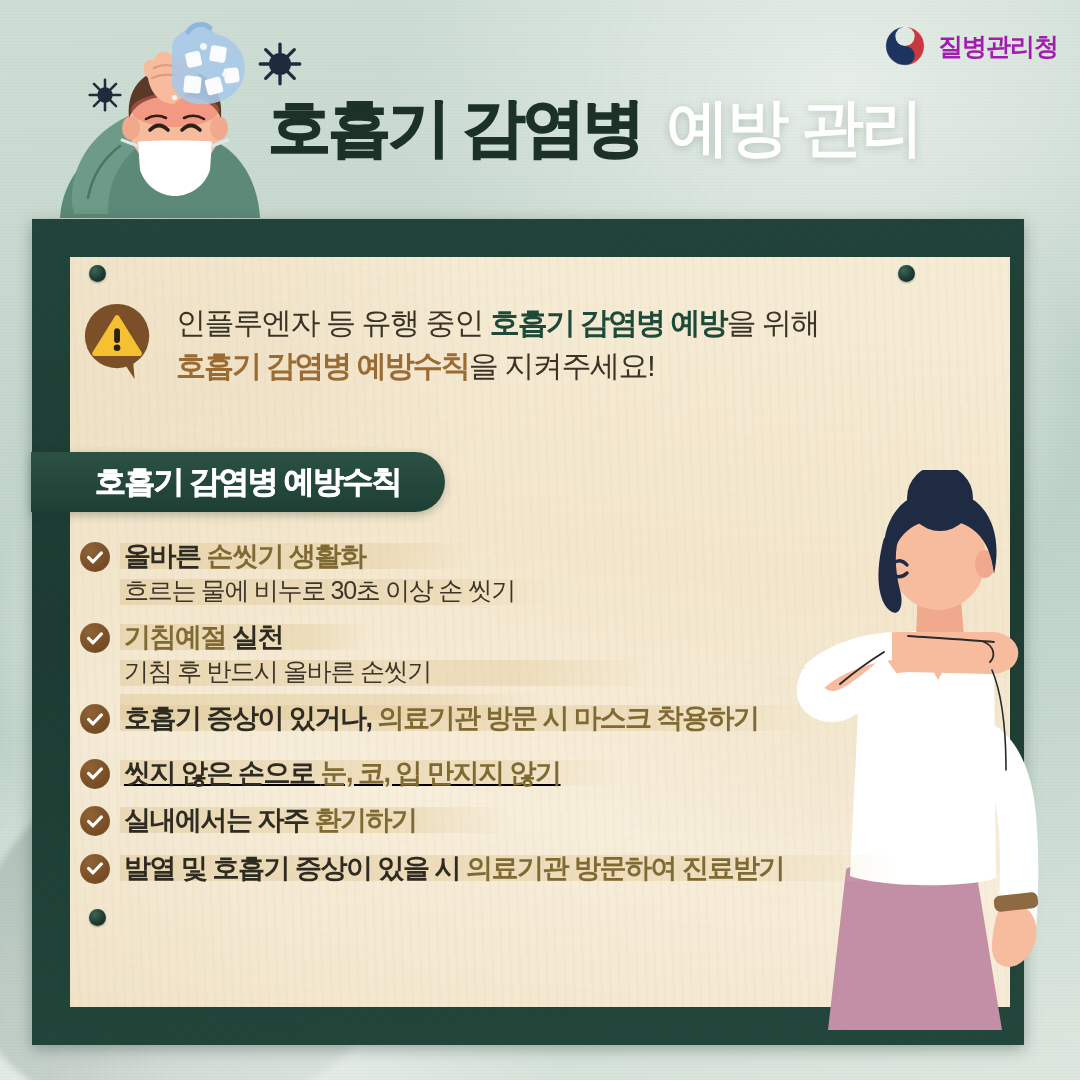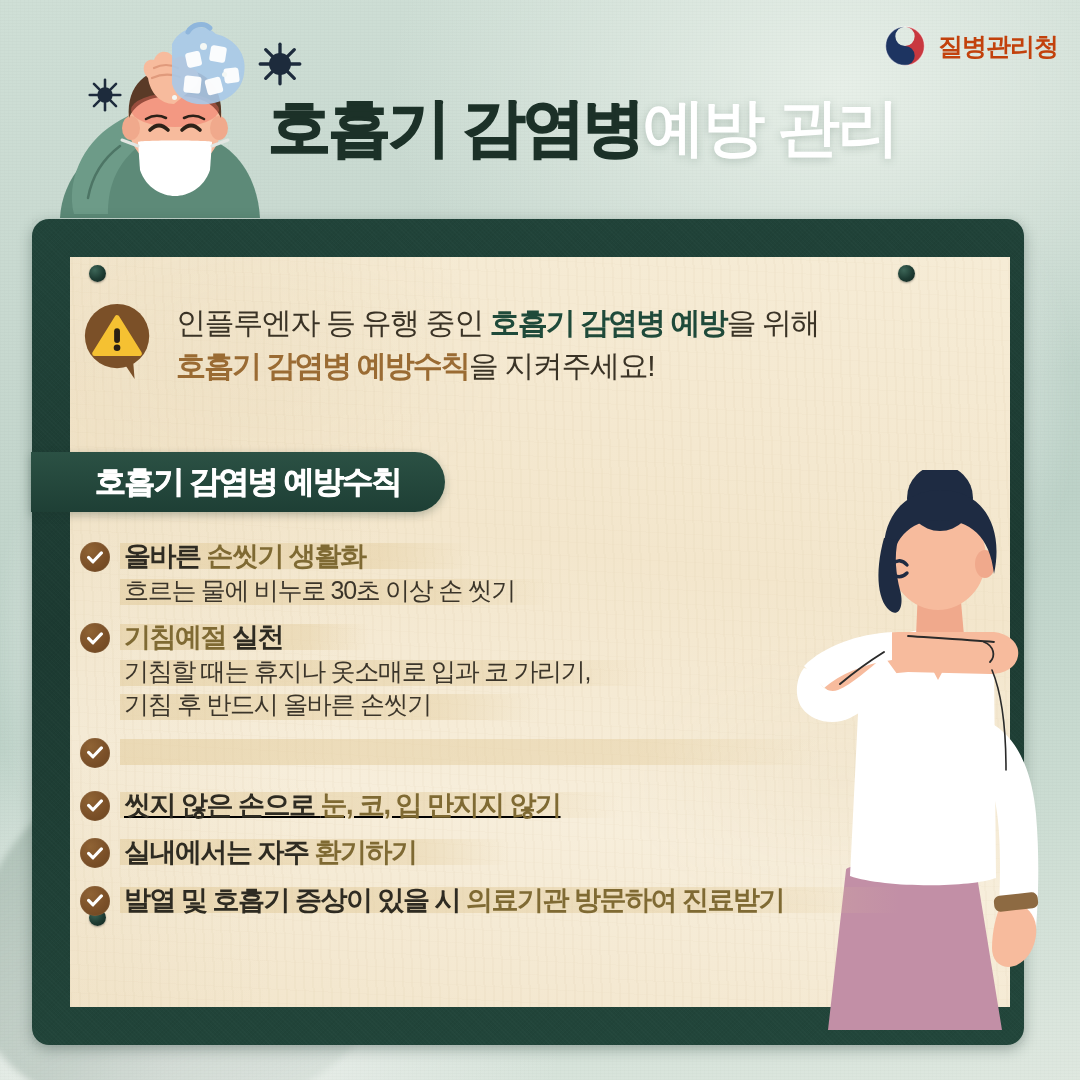--- a/index.html
+++ b/index.html
@@ -42,25 +42,25 @@
   }
 
   
   .header { position:absolute; left:0; top:0; width:1080px; height:215px; }
 
   .kdca-logo {
     position:absolute; right:22px; top:24px;
     display:flex; align-items:center; gap:11px;
   }
   .taeguk { width:44px; height:44px; }
-  .kdca-name { font-size:25px; font-weight:700; color:#c2410c; letter-spacing:-1px; }
+  .kdca-name { font-size:25px; font-weight:700; color:#a21caf; letter-spacing:-1px; }
 
   .title-wrap {
     position:absolute; left:268px; top:96px;
-    display:flex; align-items:baseline; 
+    display:flex; align-items:baseline; gap:24px;
   }
   .title-dark {
     font-size:63px; font-weight:900; color:#1c3128; letter-spacing:-3px;
     line-height:1; -webkit-text-stroke:1.5px #1c3128;
   }
   .title-light {
     font-size:63px; font-weight:400; color:#ffffff; letter-spacing:-3px;
     line-height:1; -webkit-text-stroke:1.5px #ffffff;
     text-shadow:0 2px 8px rgba(60,90,75,.35);
   }
@@ -69,21 +69,20 @@
   .sickman { position:absolute; left:52px; top:18px; width:250px; height:200px; }
 
   .virus { position:absolute; }
   .snowdot { position:absolute; border-radius:50%; background:#f4f8f5; }
 
   
   .board {
     position:absolute; left:32px; top:219px; width:992px; height:826px;
     background:linear-gradient(175deg,#21443a 0%,#1c3a31 45%,#22463b 100%);
     box-shadow:0 4px 14px rgba(25,50,42,.35);
-    border-radius:17px;
   }
   .board-noise {
     position:absolute; inset:0; opacity:.30;
     background-image:repeating-linear-gradient(45deg, rgba(255,255,255,.05) 0 1px, transparent 1px 3px),
                      repeating-linear-gradient(-45deg, rgba(0,0,0,.07) 0 1px, transparent 1px 3px);
   }
   .paper {
     position:absolute; left:38px; top:38px; width:940px; height:750px;
     background:
       linear-gradient(105deg, rgba(220,200,160,.16) 0%, rgba(255,255,255,0) 35%),
@@ -304,32 +303,32 @@
       <div class="stripe" style="top:40px; width:530px;"></div>
       <div class="stripe" style="top:74px; width:420px;"></div>
       <div class="rule-head">
         <span class="check">
           <svg width="16" height="13" viewBox="0 0 16 13">
               <path d="M1.6 6.4 L6 10.8 L14.4 1.9" stroke="#fff" stroke-width="3.1" fill="none" stroke-linecap="round" stroke-linejoin="round"></path>
             </svg>
         </span>
         <span class="rule-main"><span></span><span class="hl">기침예절</span><span> 실천</span></span>
       </div>
-      <div class="rule-sub">기침할 때는 휴지나 옷소매로 입과 코 가리기,</div>
       <div class="rule-sub">기침 후 반드시 올바른 손씻기</div>
     </div>
 
     <div class="rule" style="margin-top:6px;">
       <div class="stripe" style="top:4px; width:700px;"></div>
       <div class="rule-head">
         <span class="check">
           <svg width="16" height="13" viewBox="0 0 16 13">
               <path d="M1.6 6.4 L6 10.8 L14.4 1.9" stroke="#fff" stroke-width="3.1" fill="none" stroke-linecap="round" stroke-linejoin="round"></path>
             </svg>
         </span>
+        <span class="rule-main"><span>호흡기 증상이 있거나, </span><span class="hl">의료기관 방문 시 마스크 착용하기</span><span></span></span>
       </div>
     </div>
 
     <div class="rule" style="margin-top:20px;text-decoration:underline;">
       <div class="stripe" style="top:4px; width:500px;"></div>
       <div class="rule-head">
         <span class="check">
           <svg width="16" height="13" viewBox="0 0 16 13">
               <path d="M1.6 6.4 L6 10.8 L14.4 1.9" stroke="#fff" stroke-width="3.1" fill="none" stroke-linecap="round" stroke-linejoin="round"></path>
             </svg>

